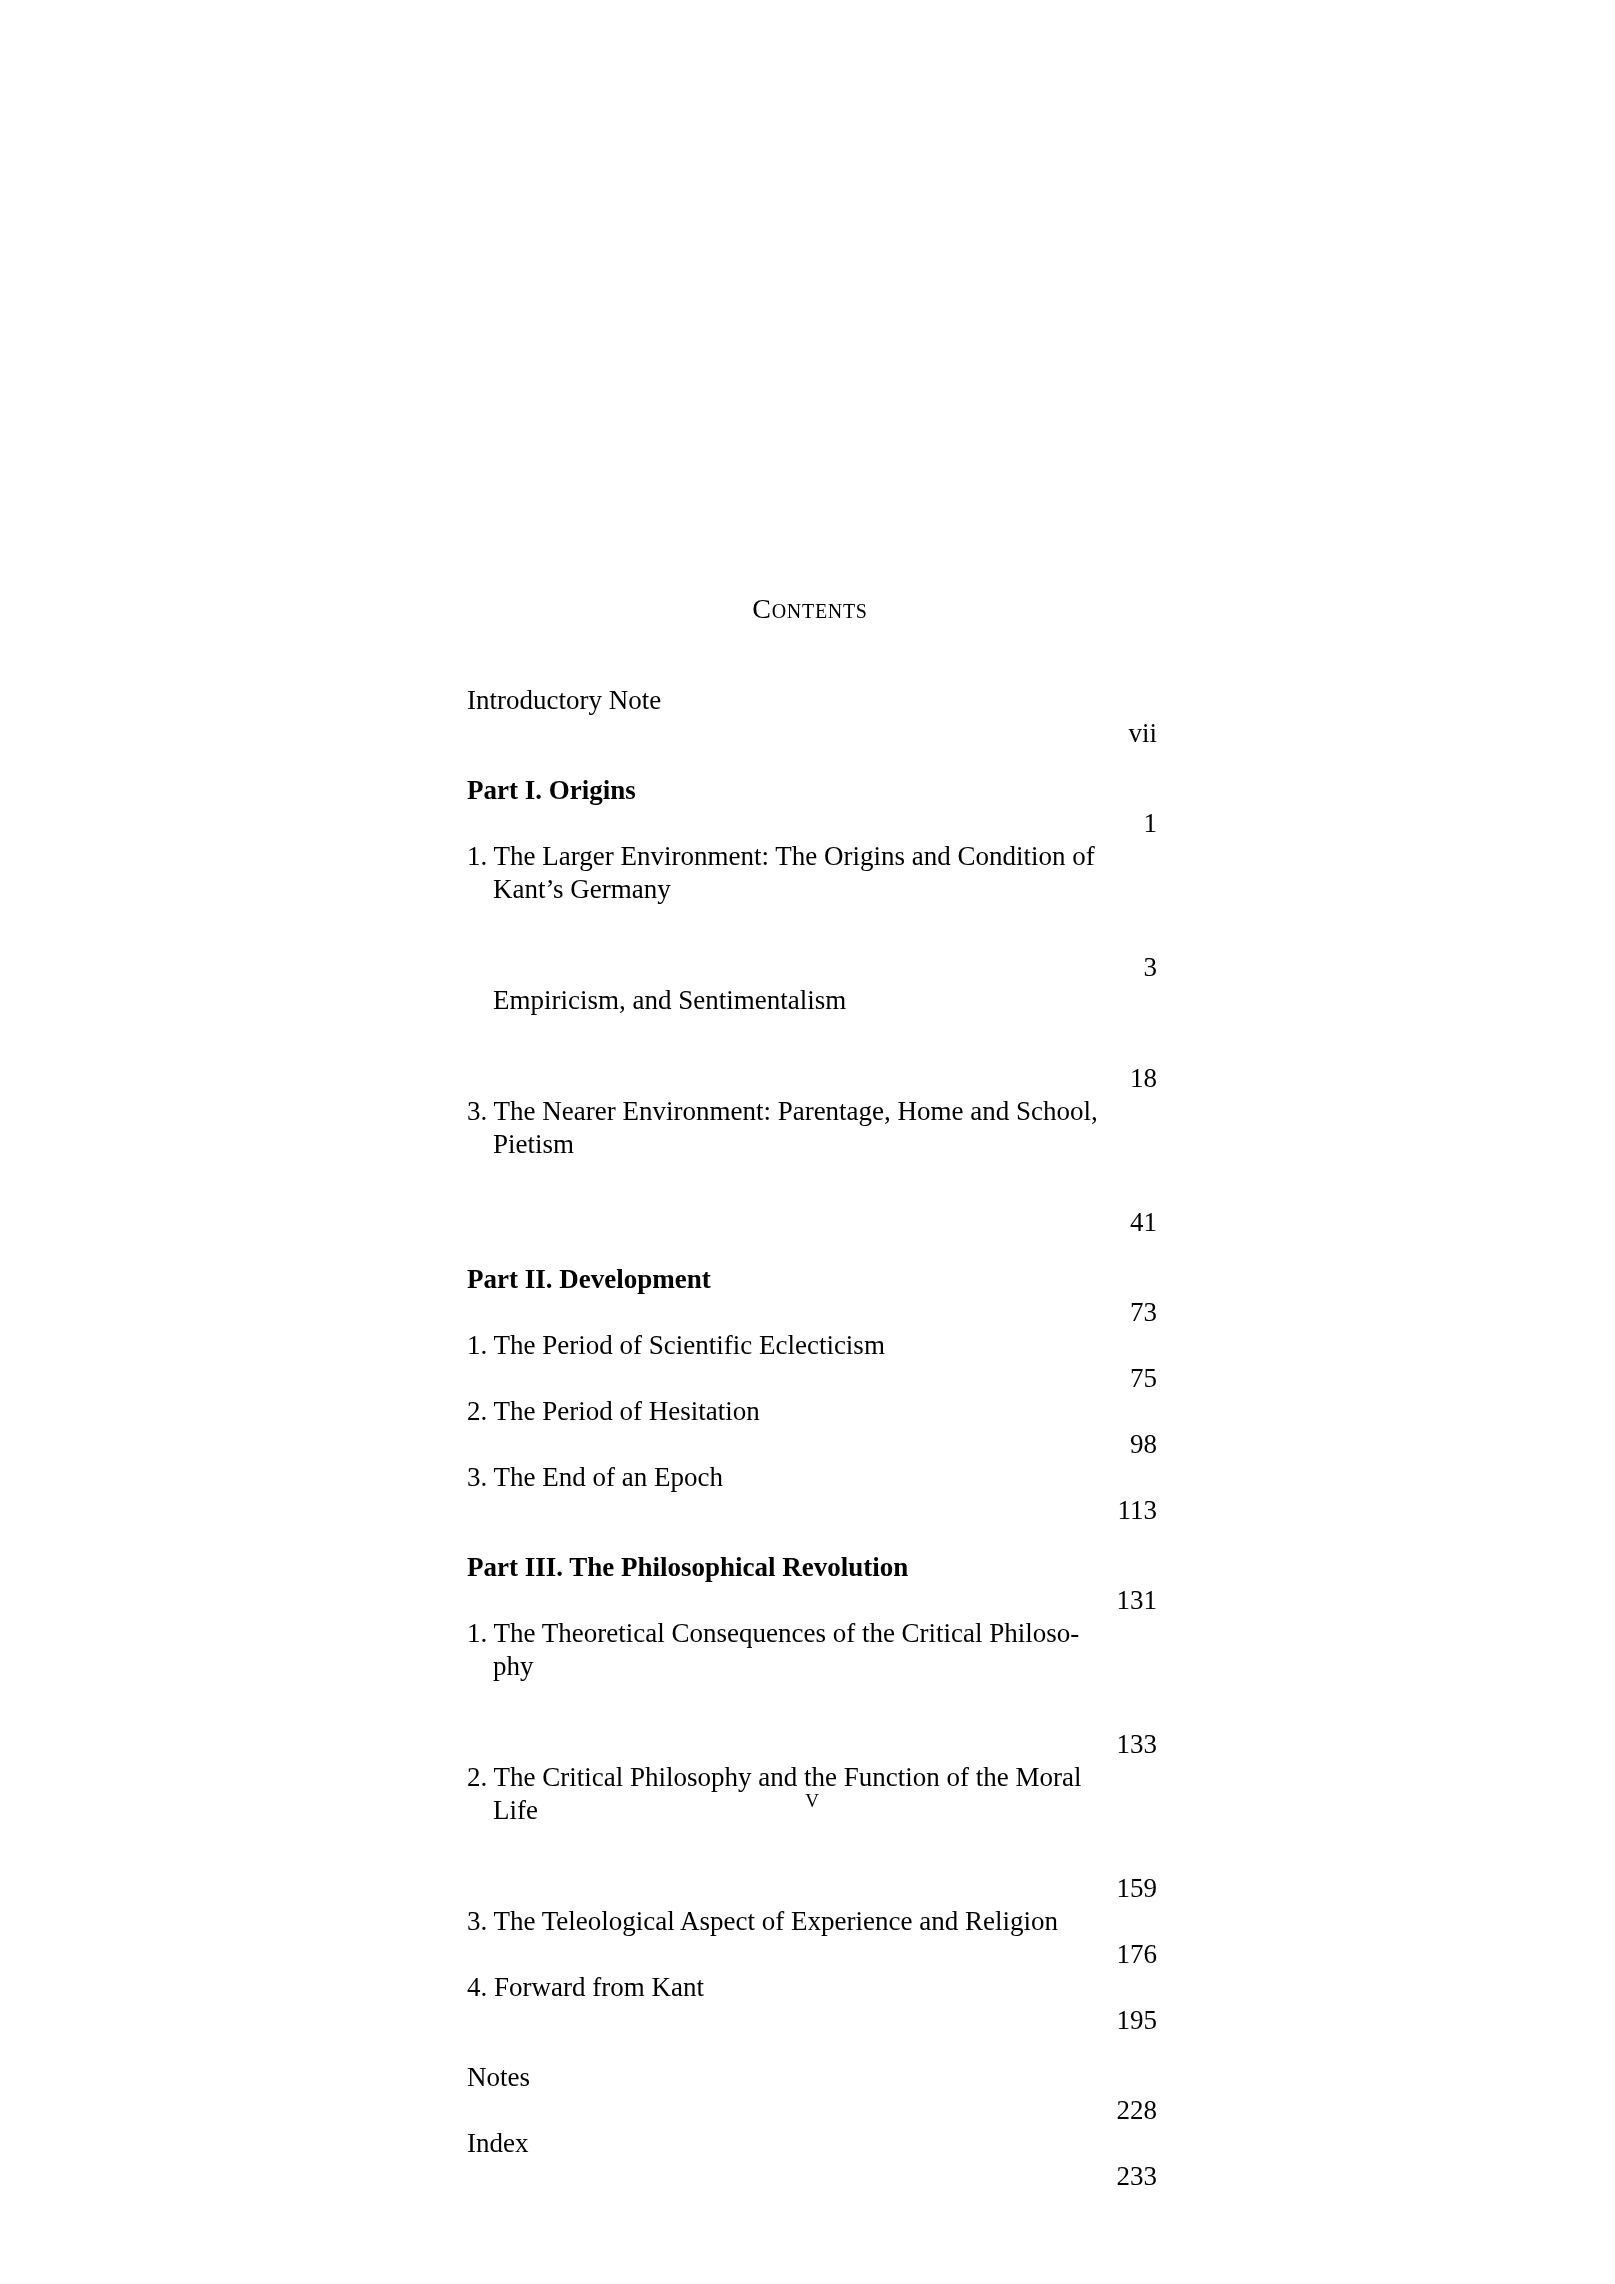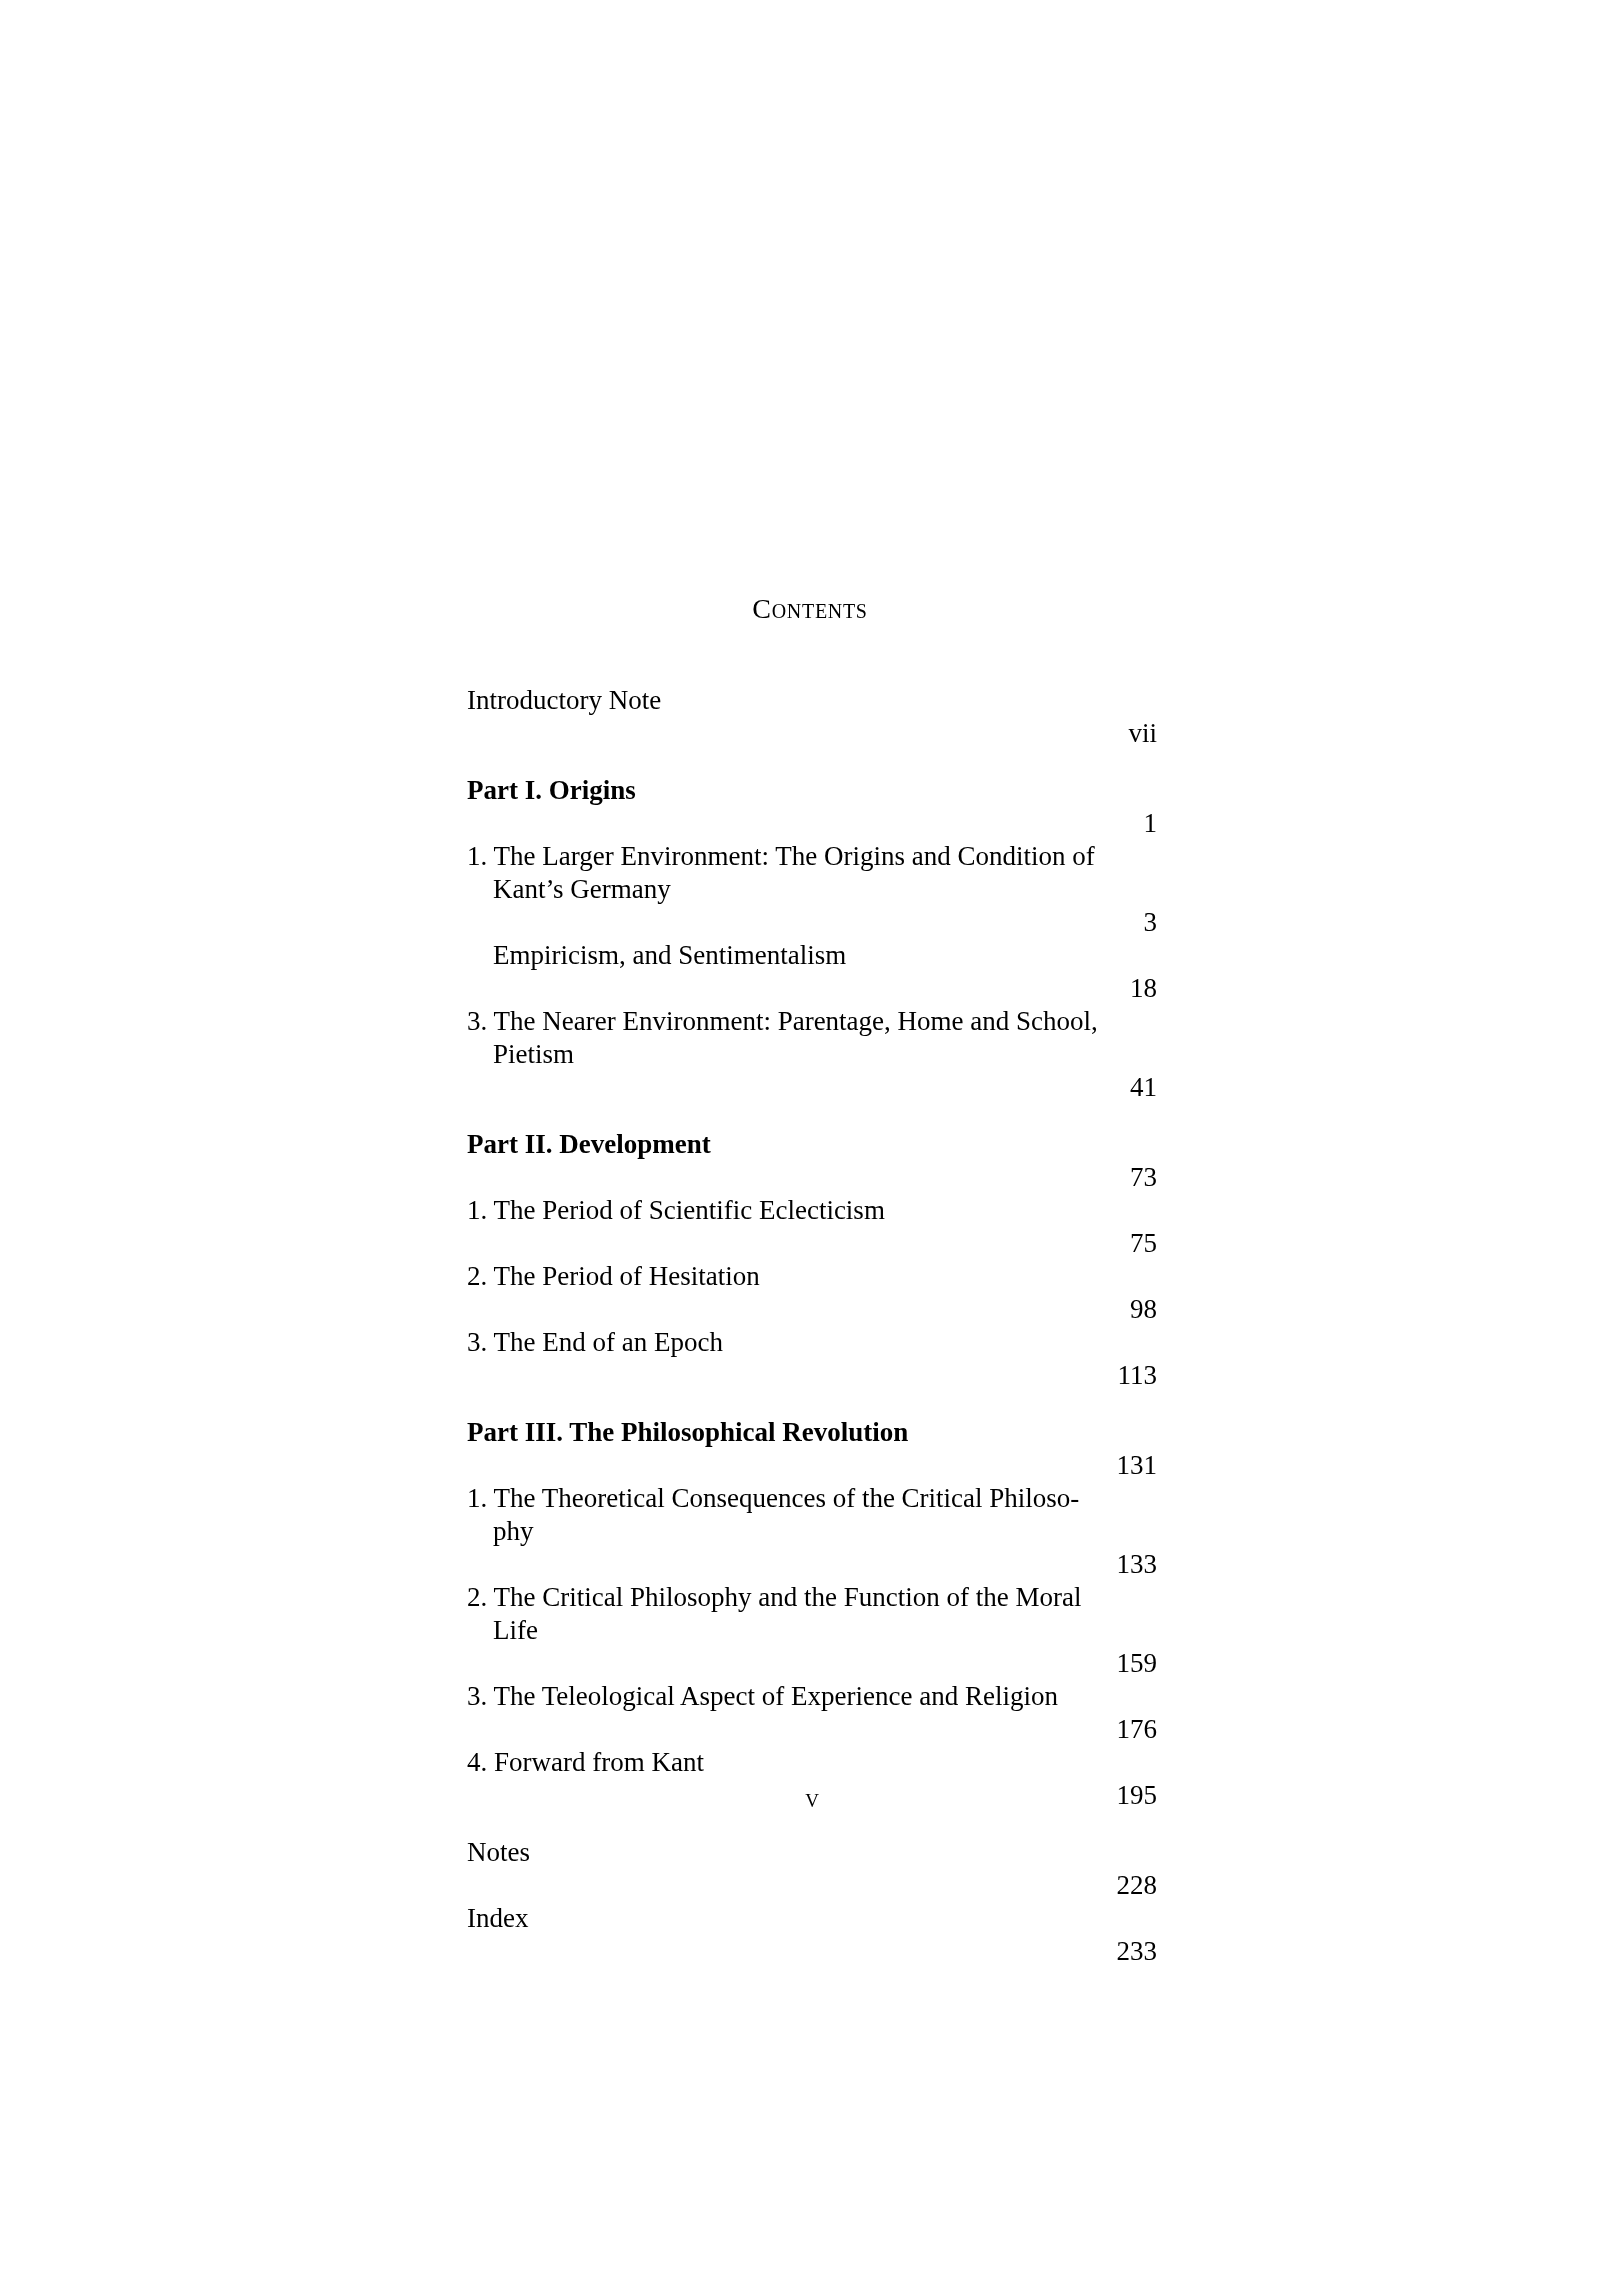--- a/index.html
+++ b/index.html
@@ -33,21 +33,21 @@
     position: absolute;
     top: 684px;
     left: 467px;
     width: 690px;
     font-size: 27px;
     line-height: 33px;
   }
   .toc-entry.gap { margin-top: 24px; }
   .toc-entry.bold .line-text { font-weight: bold; }
   .toc-line { display: flex; align-items: baseline; flex-direction: column; }
-  .toc-line.cont { padding-left: 26px; }
+  .toc-line.cont { padding-left: 26px; gap: 45px; }
   .line-text { white-space: pre; }
   .page-num {
     margin-left: auto;
     padding-left: 19.6px;
     text-align: right;
     font-weight: normal;
     white-space: pre;
   }
   .folio {
     position: absolute;

